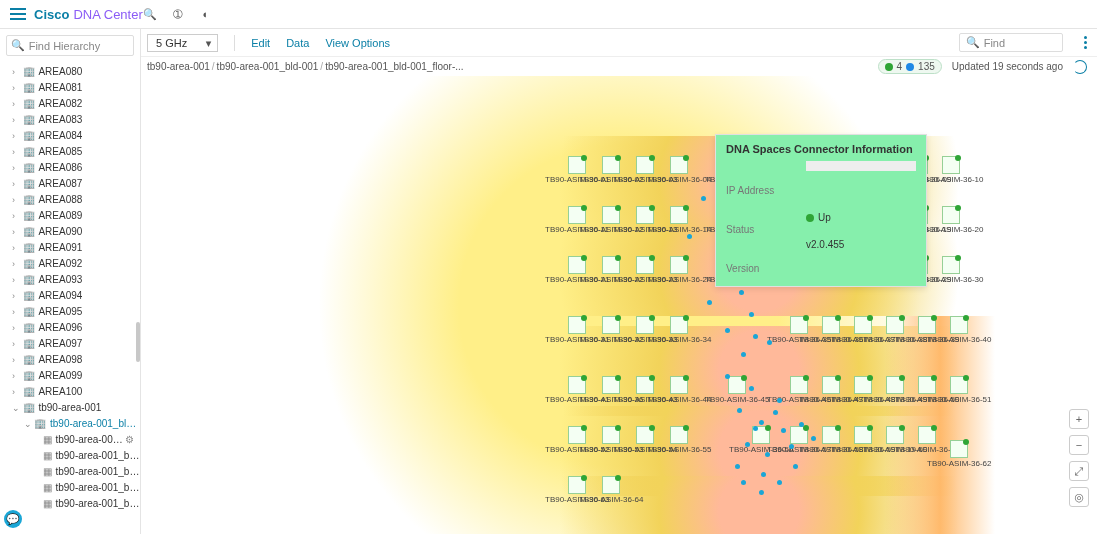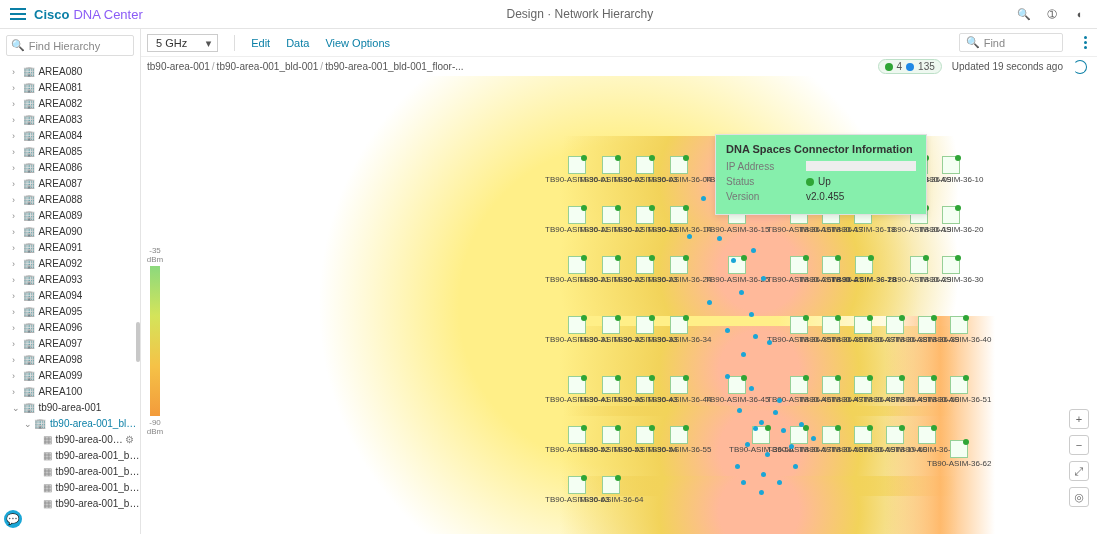--- a/index.html
+++ b/index.html
@@ -59,40 +59,39 @@
 .sideglow{position:absolute;top:240px;left:744px;width:110px;height:240px;background:linear-gradient(90deg, rgba(255,174,90,0) 0%, #ffb35f 50%, rgba(255,174,90,0) 100%);opacity:.9;}
 .ap{position:absolute;text-align:center;font-size:8px;color:#444;}
 .ap .box{width:16px;height:16px;border:1px solid #96d096;background:#f4fff3;margin:0 auto 1px;position:relative;}
 .ap .box:after{content:"";position:absolute;right:-2px;top:-2px;width:6px;height:6px;border-radius:50%;background:#2fa536;}
 .client{position:absolute;width:5px;height:5px;border-radius:50%;background:#1aa6d6;}
 .legend{position:absolute;left:148px;top:200px;width:20px;font-size:8px;color:#888;text-align:center;}
 .legend .bar{width:10px;height:150px;margin:2px auto;background:linear-gradient(#8cd97d,#d4e45a,#f5c247,#f39b3b);}
 .popup{position:absolute;top:58px;right:170px;width:190px;background:#86efac;border:1px solid #e0e0e0;box-shadow:0 2px 6px rgba(0,0,0,.1);padding:8px 10px;font-size:10px;z-index:5;}
 .popup h4{margin:0 0 6px;font-size:11px;font-weight:600;color:#333;}
 .pop-row{display:flex;margin-bottom:4px;}
-.pop-row .k{width:80px;color:#777;}
+.pop-row .k{width:80px;color:#777;margin-top:24px;}
 .pop-row .v{flex:1;color:#333;}
 .pop-row .v.mask{background:#eee;height:10px;width:60px;}
 .status-up{display:flex;align-items:center;gap:4px;}
 .zoom-tools{position:absolute;right:8px;bottom:28px;display:flex;flex-direction:column;gap:6px;}
 .ztool{width:18px;height:18px;border:1px solid #ccc;border-radius:3px;background:#fff;display:flex;align-items:center;justify-content:center;font-size:11px;color:#666;cursor:pointer;}
 .chat-bubble{position:absolute;left:4px;bottom:6px;width:18px;height:18px;border-radius:50%;background:#1aa6d6;display:flex;align-items:center;justify-content:center;color:#fff;font-size:11px;cursor:pointer;}
 </style>
 </head>
 <body>
 
 <div class="topbar">
   <div class="hamburger">
       <span></span>
       <span></span>
       <span></span>
     </div>
   <span class="brand-cisco">Cisco</span>
   <span class="brand-dnac">DNA Center</span>
-  <div class="topbar-center">Design · Network Hierarchy</div>
   <div class="topbar-right">
     <span class="icn">🔍</span>
     <span class="icn">➀</span>
     <span class="icn">◐</span>
   </div>
 </div>
 
 <div class="body-row">
 
   <div class="sidebar">
@@ -288,25 +287,20 @@
       <div class="heat"></div>
       <div class="heat-band">
         <div class="band band1"></div>
           <div class="band band2"></div>
           <div class="band band3"></div>
           <div class="band band4"></div>
           <div class="band band5"></div>
       </div>
       <div class="sideglow"></div>
 
-      <div class="legend" style="left:4px;top:170px;">
-        <div>-35 dBm</div>
-        <div class="bar"></div>
-        <div>-90 dBm</div>
-      </div>
 
       <div id="ap-layer">
           <div class="ap" style="left: 404px; top: 80px;">
             <div class="box"></div>
             <div class="lbl">TB90-ASIM-36-01</div>
           </div>
           <div class="ap" style="left: 438px; top: 80px;">
             <div class="box"></div>
             <div class="lbl">TB90-ASIM-36-02</div>
           </div>

